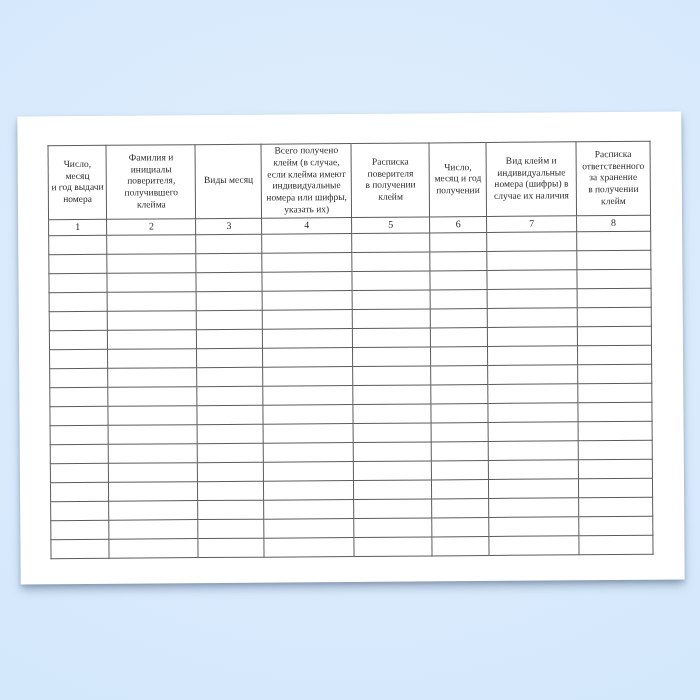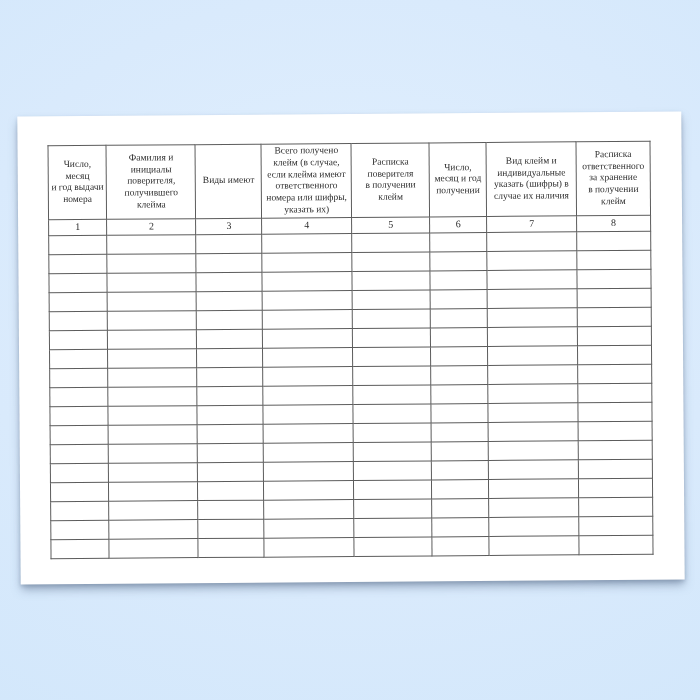--- a/index.html
+++ b/index.html
@@ -83,37 +83,37 @@
       <thead>
         <tr class="header-row">
             <th>Число, месяц
 и год выдачи
 номера</th>
             <th>Фамилия и
 инициалы
 поверителя,
 получившего
 клейма</th>
-            <th>Виды имеют</th>
+            <th>Виды месяц</th>
             <th>Всего получено
 клейм (в случае,
 если клейма имеют
-ответственного
+индивидуальные
 номера или шифры,
 указать их)</th>
             <th>Расписка
 поверителя
 в получении
 клейм</th>
             <th>Число,
 месяц и год
 получении</th>
             <th>Вид клейм и
 индивидуальные
-указать (шифры) в
+номера (шифры) в
 случае их наличия</th>
             <th>Расписка
 ответственного
 за хранение
 в получении
 клейм</th>
           </tr>
         <tr class="numbers-row">
             <td>1</td>
             <td>2</td>

